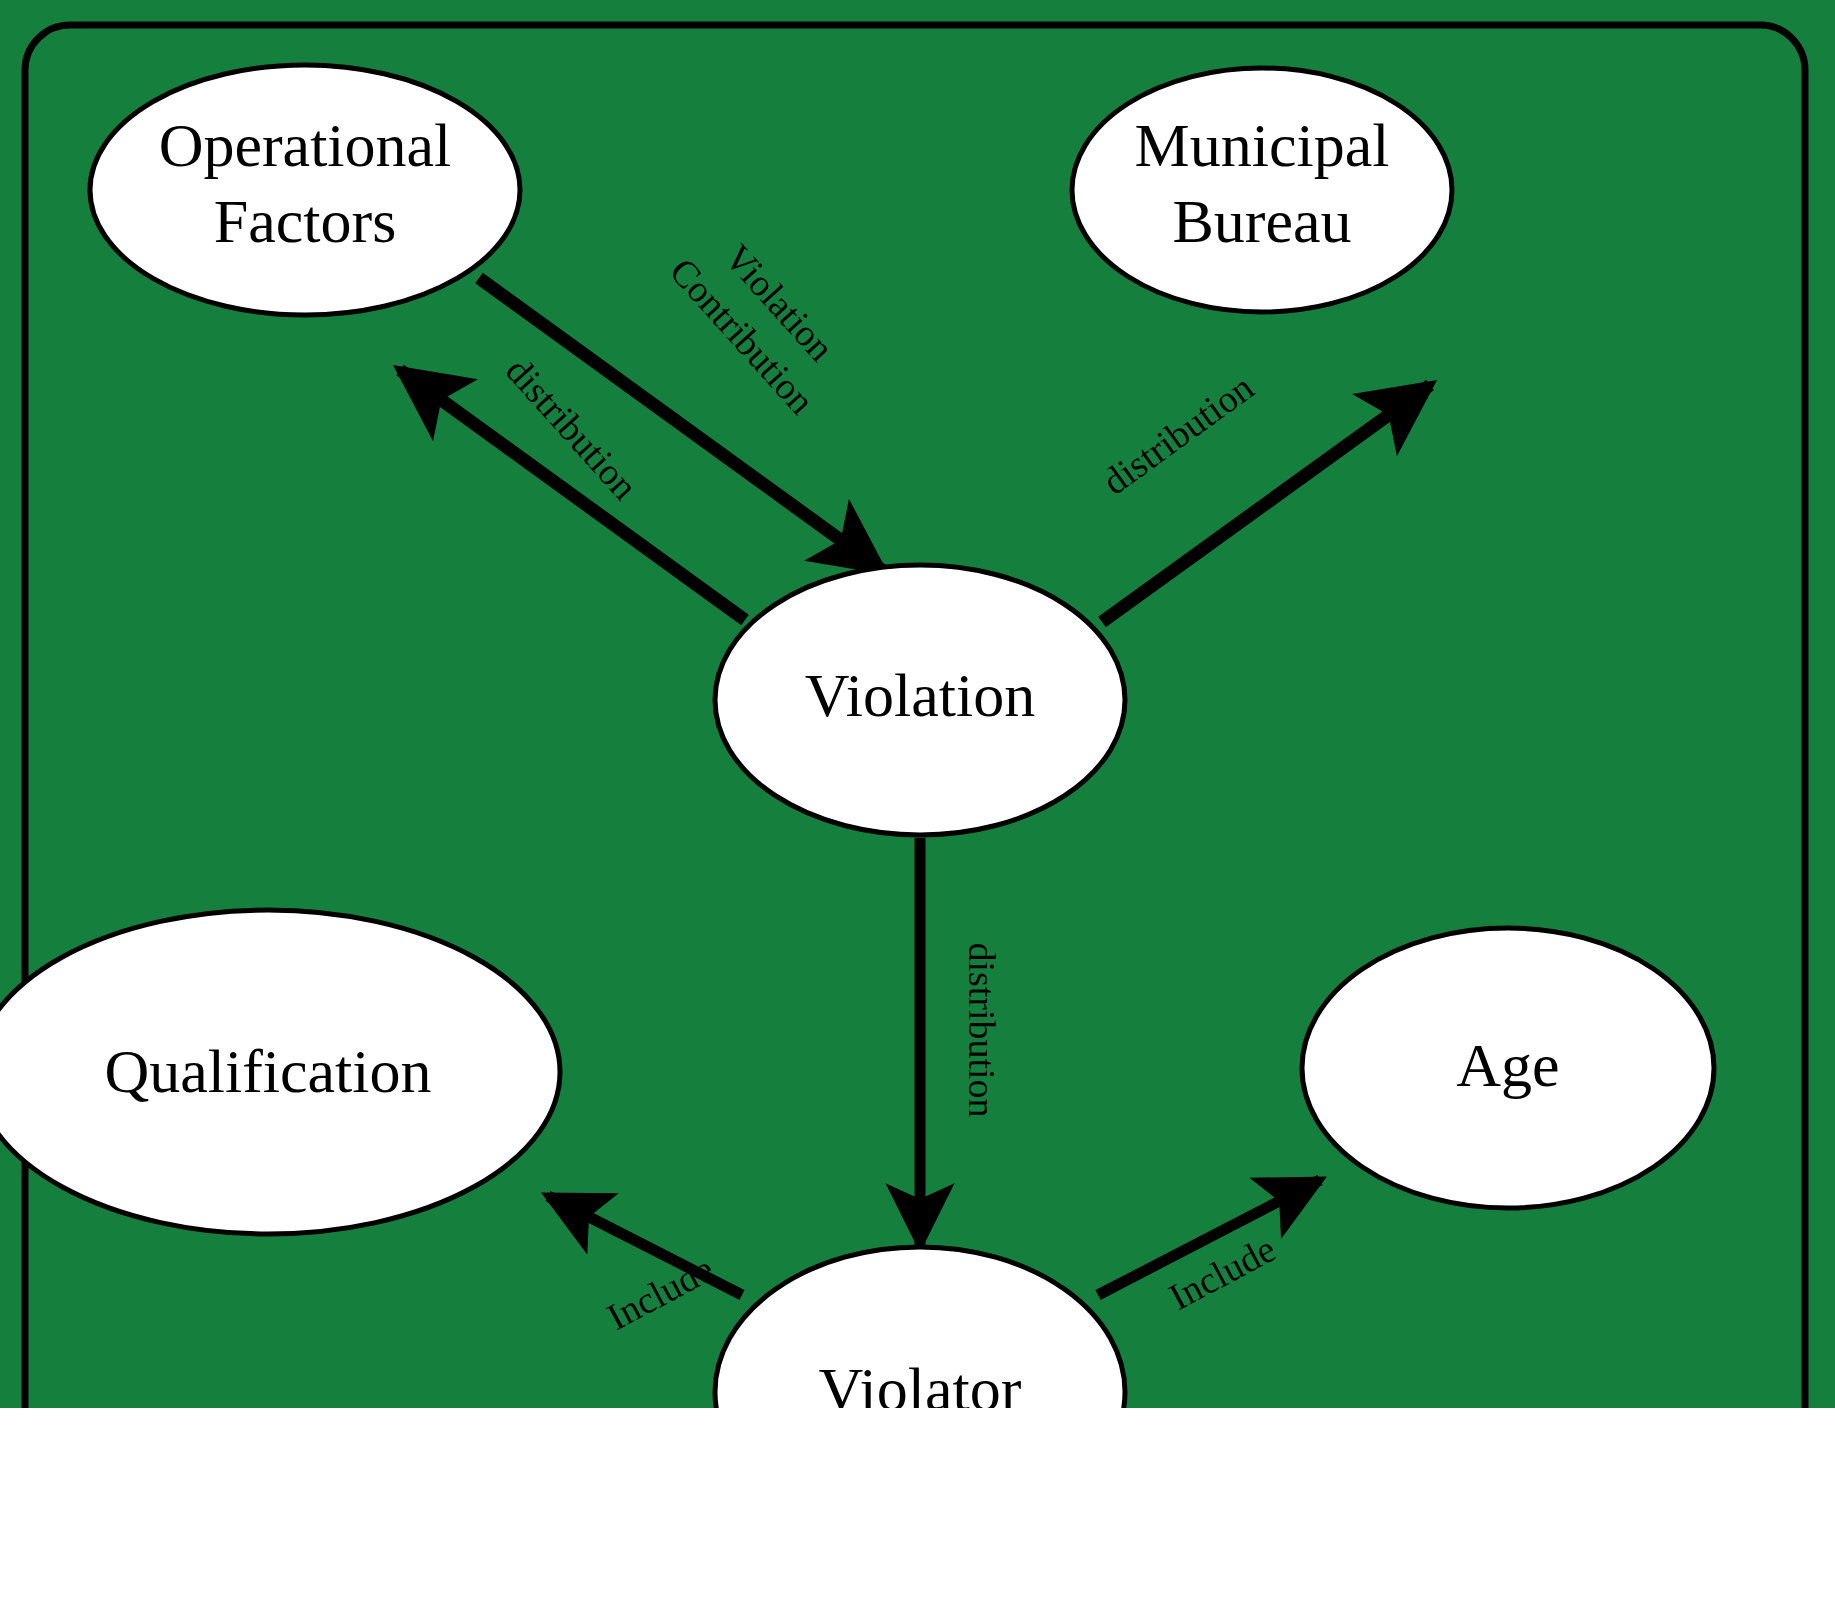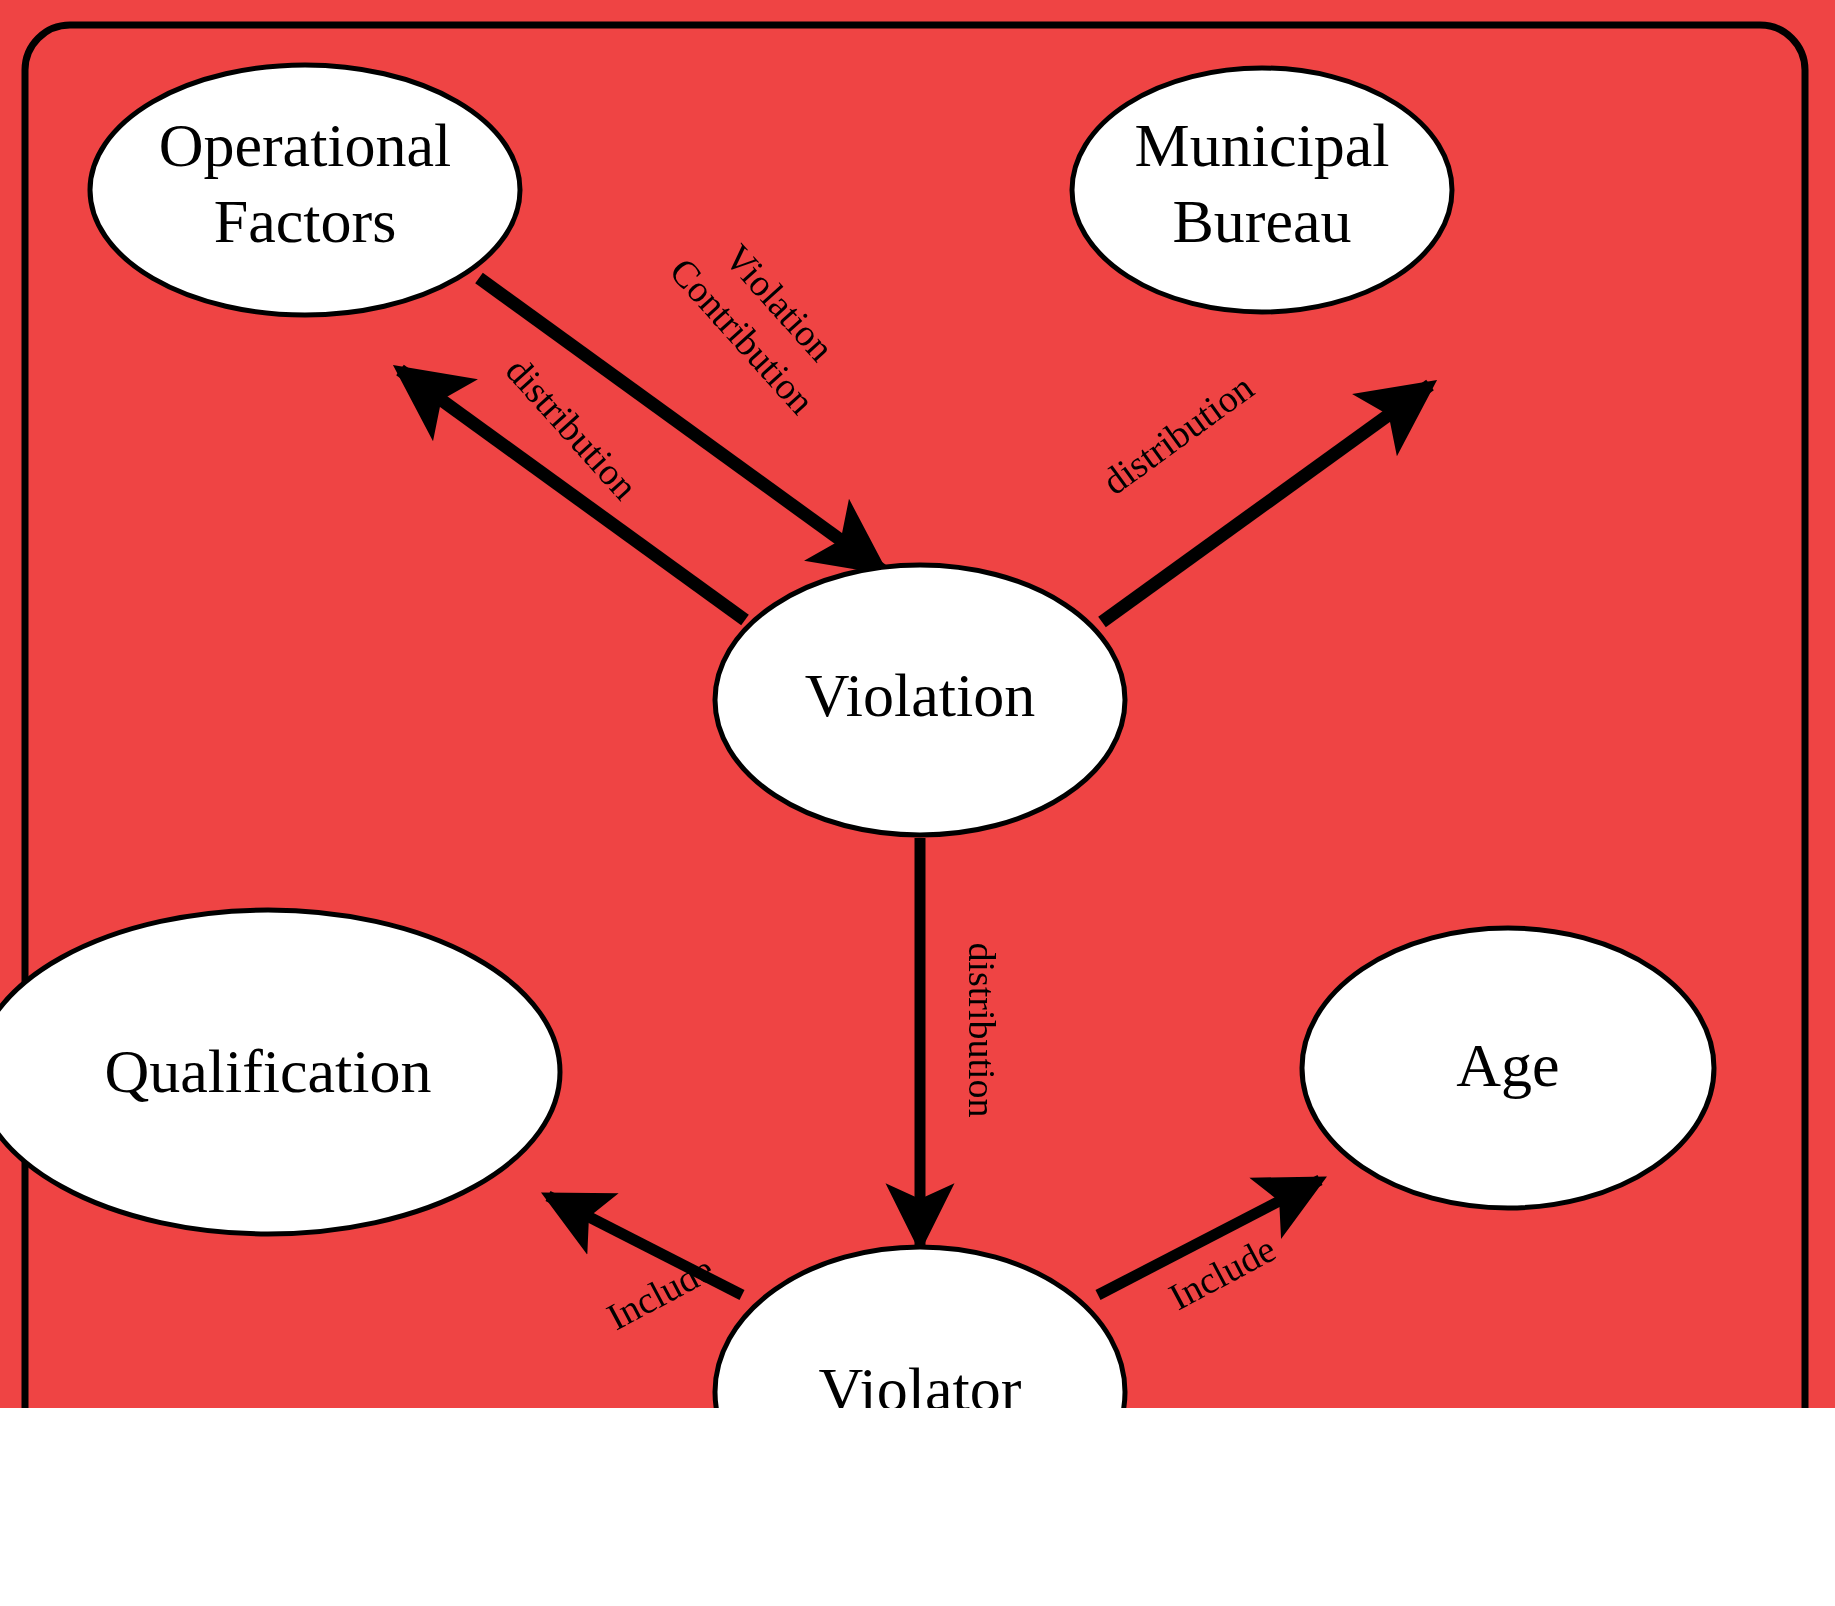--- a/index.html
+++ b/index.html
@@ -7,21 +7,21 @@
     padding: 0;
     background: #ffffff;
   }
   body {
     font-family: "Liberation Serif", "DejaVu Serif", serif;
   }
   #canvas {
     position: relative;
     width: 1835px;
     height: 1408px;
-    background: #ef4444;
+    background: #15803d;
     overflow: hidden;
     text-align: right;
   }
   #diagram-svg {
     position: absolute;
     left: 0;
     top: 0;
     width: 1835px;
     height: 1606px;
   }

